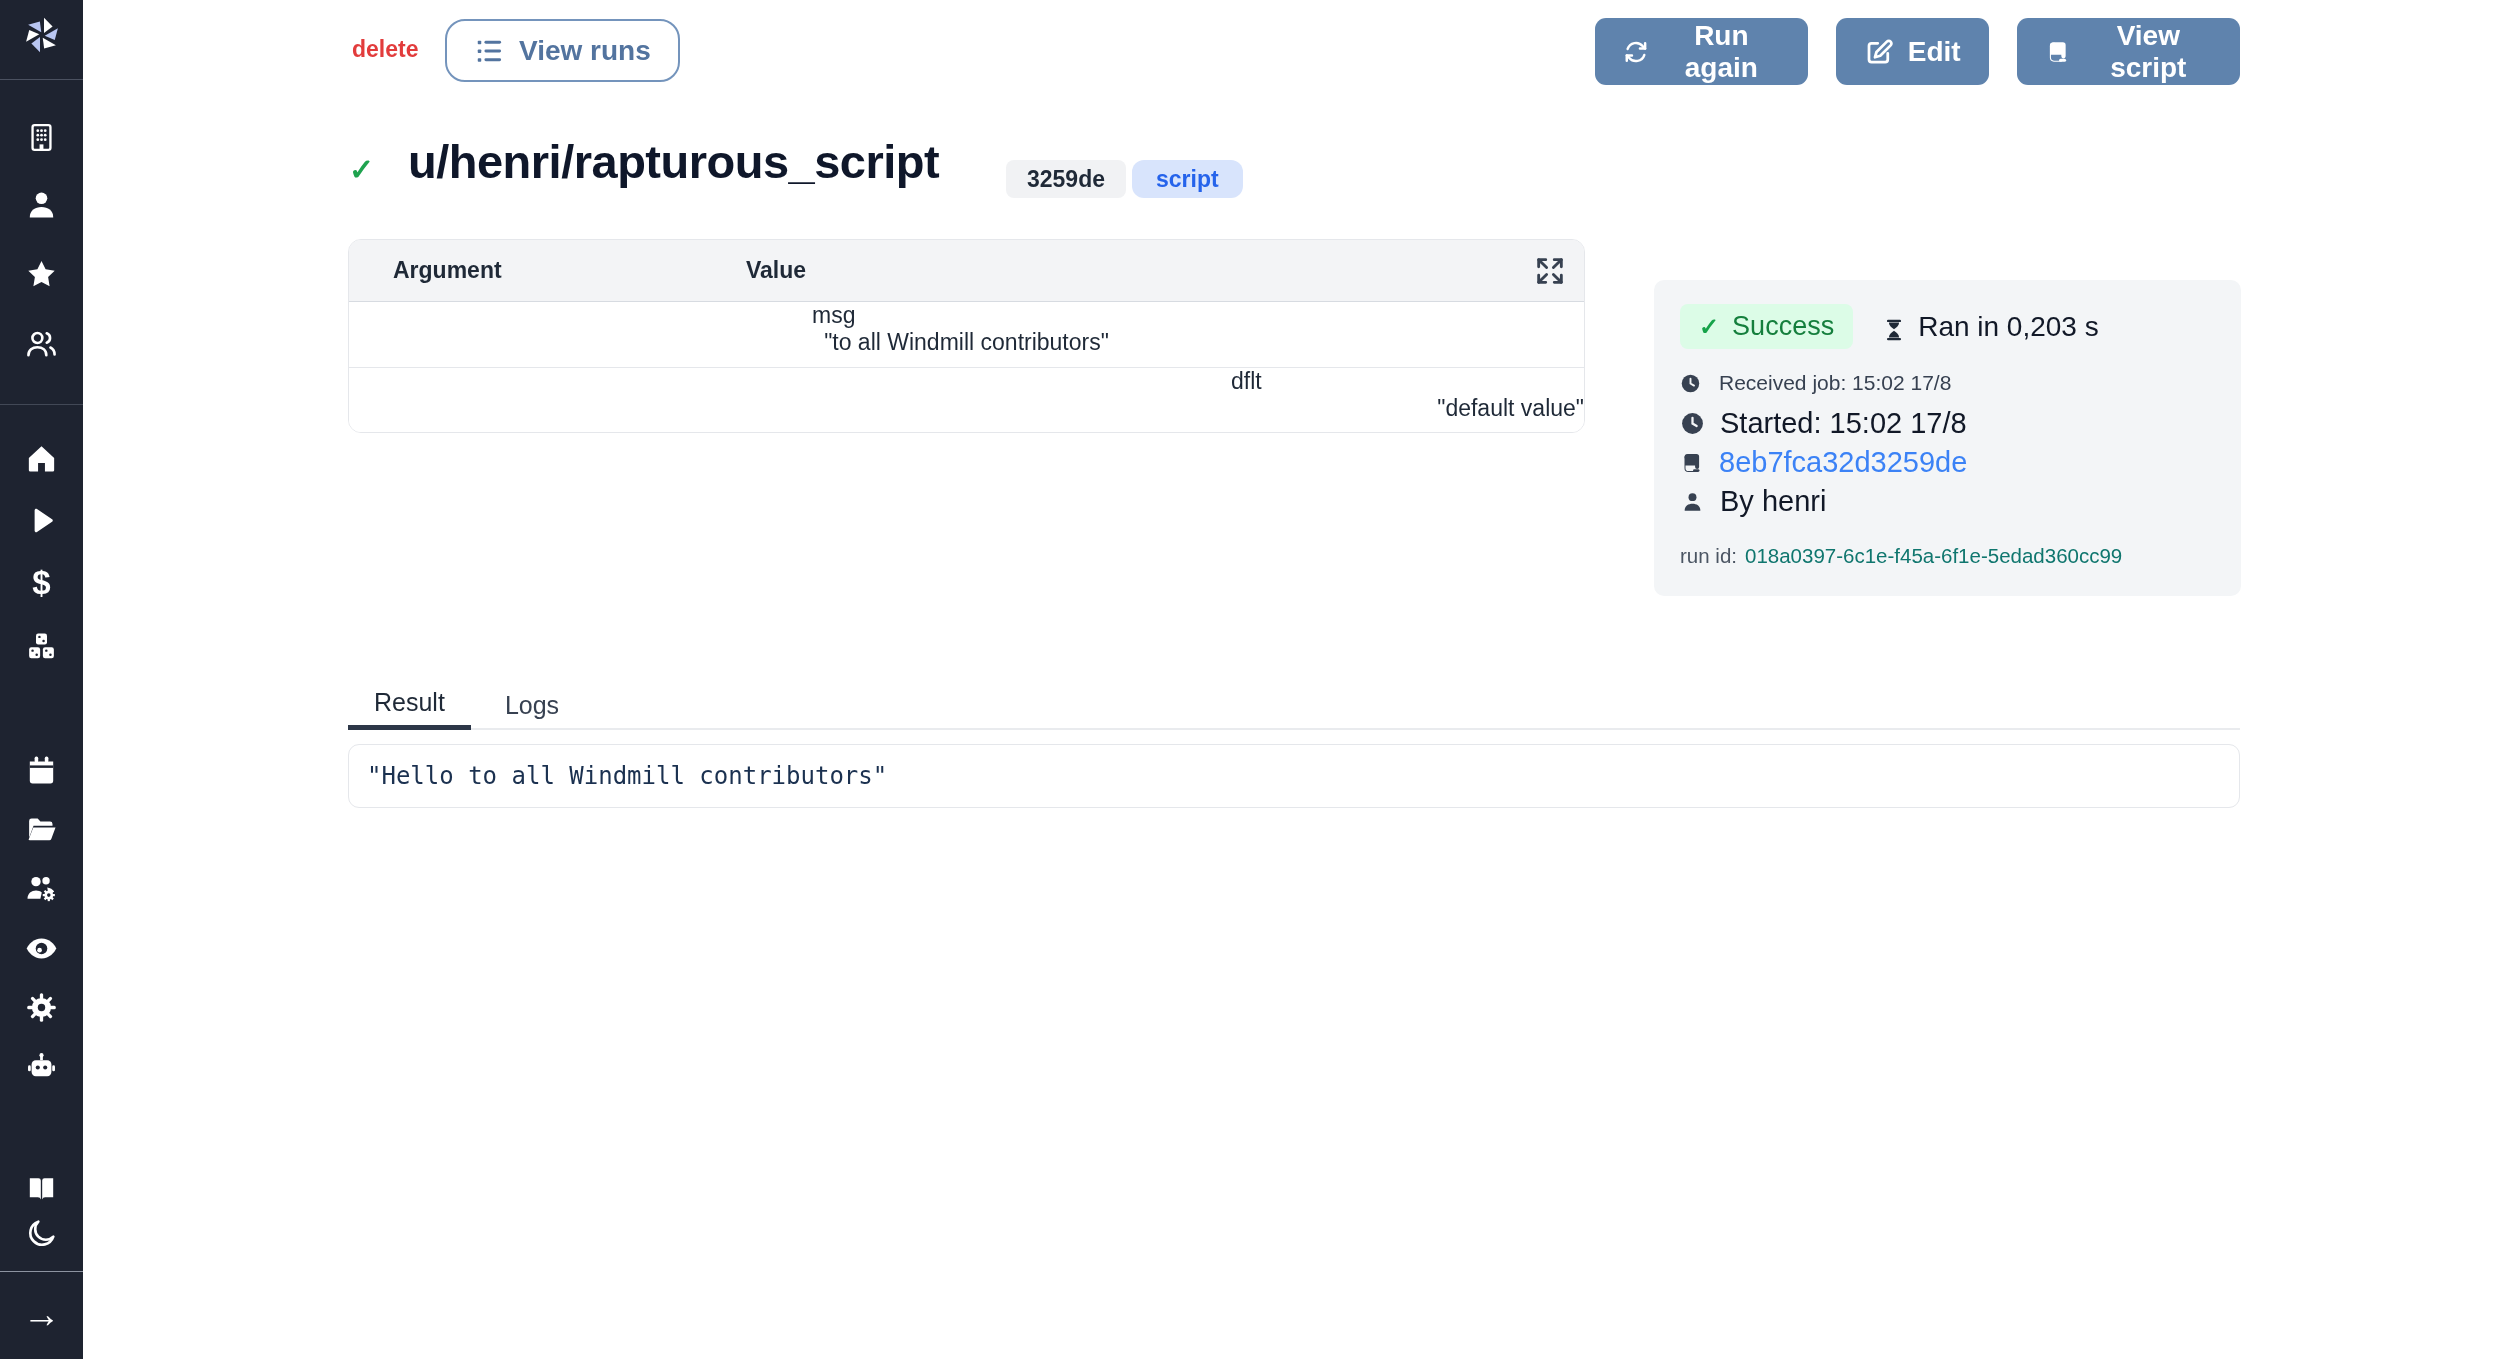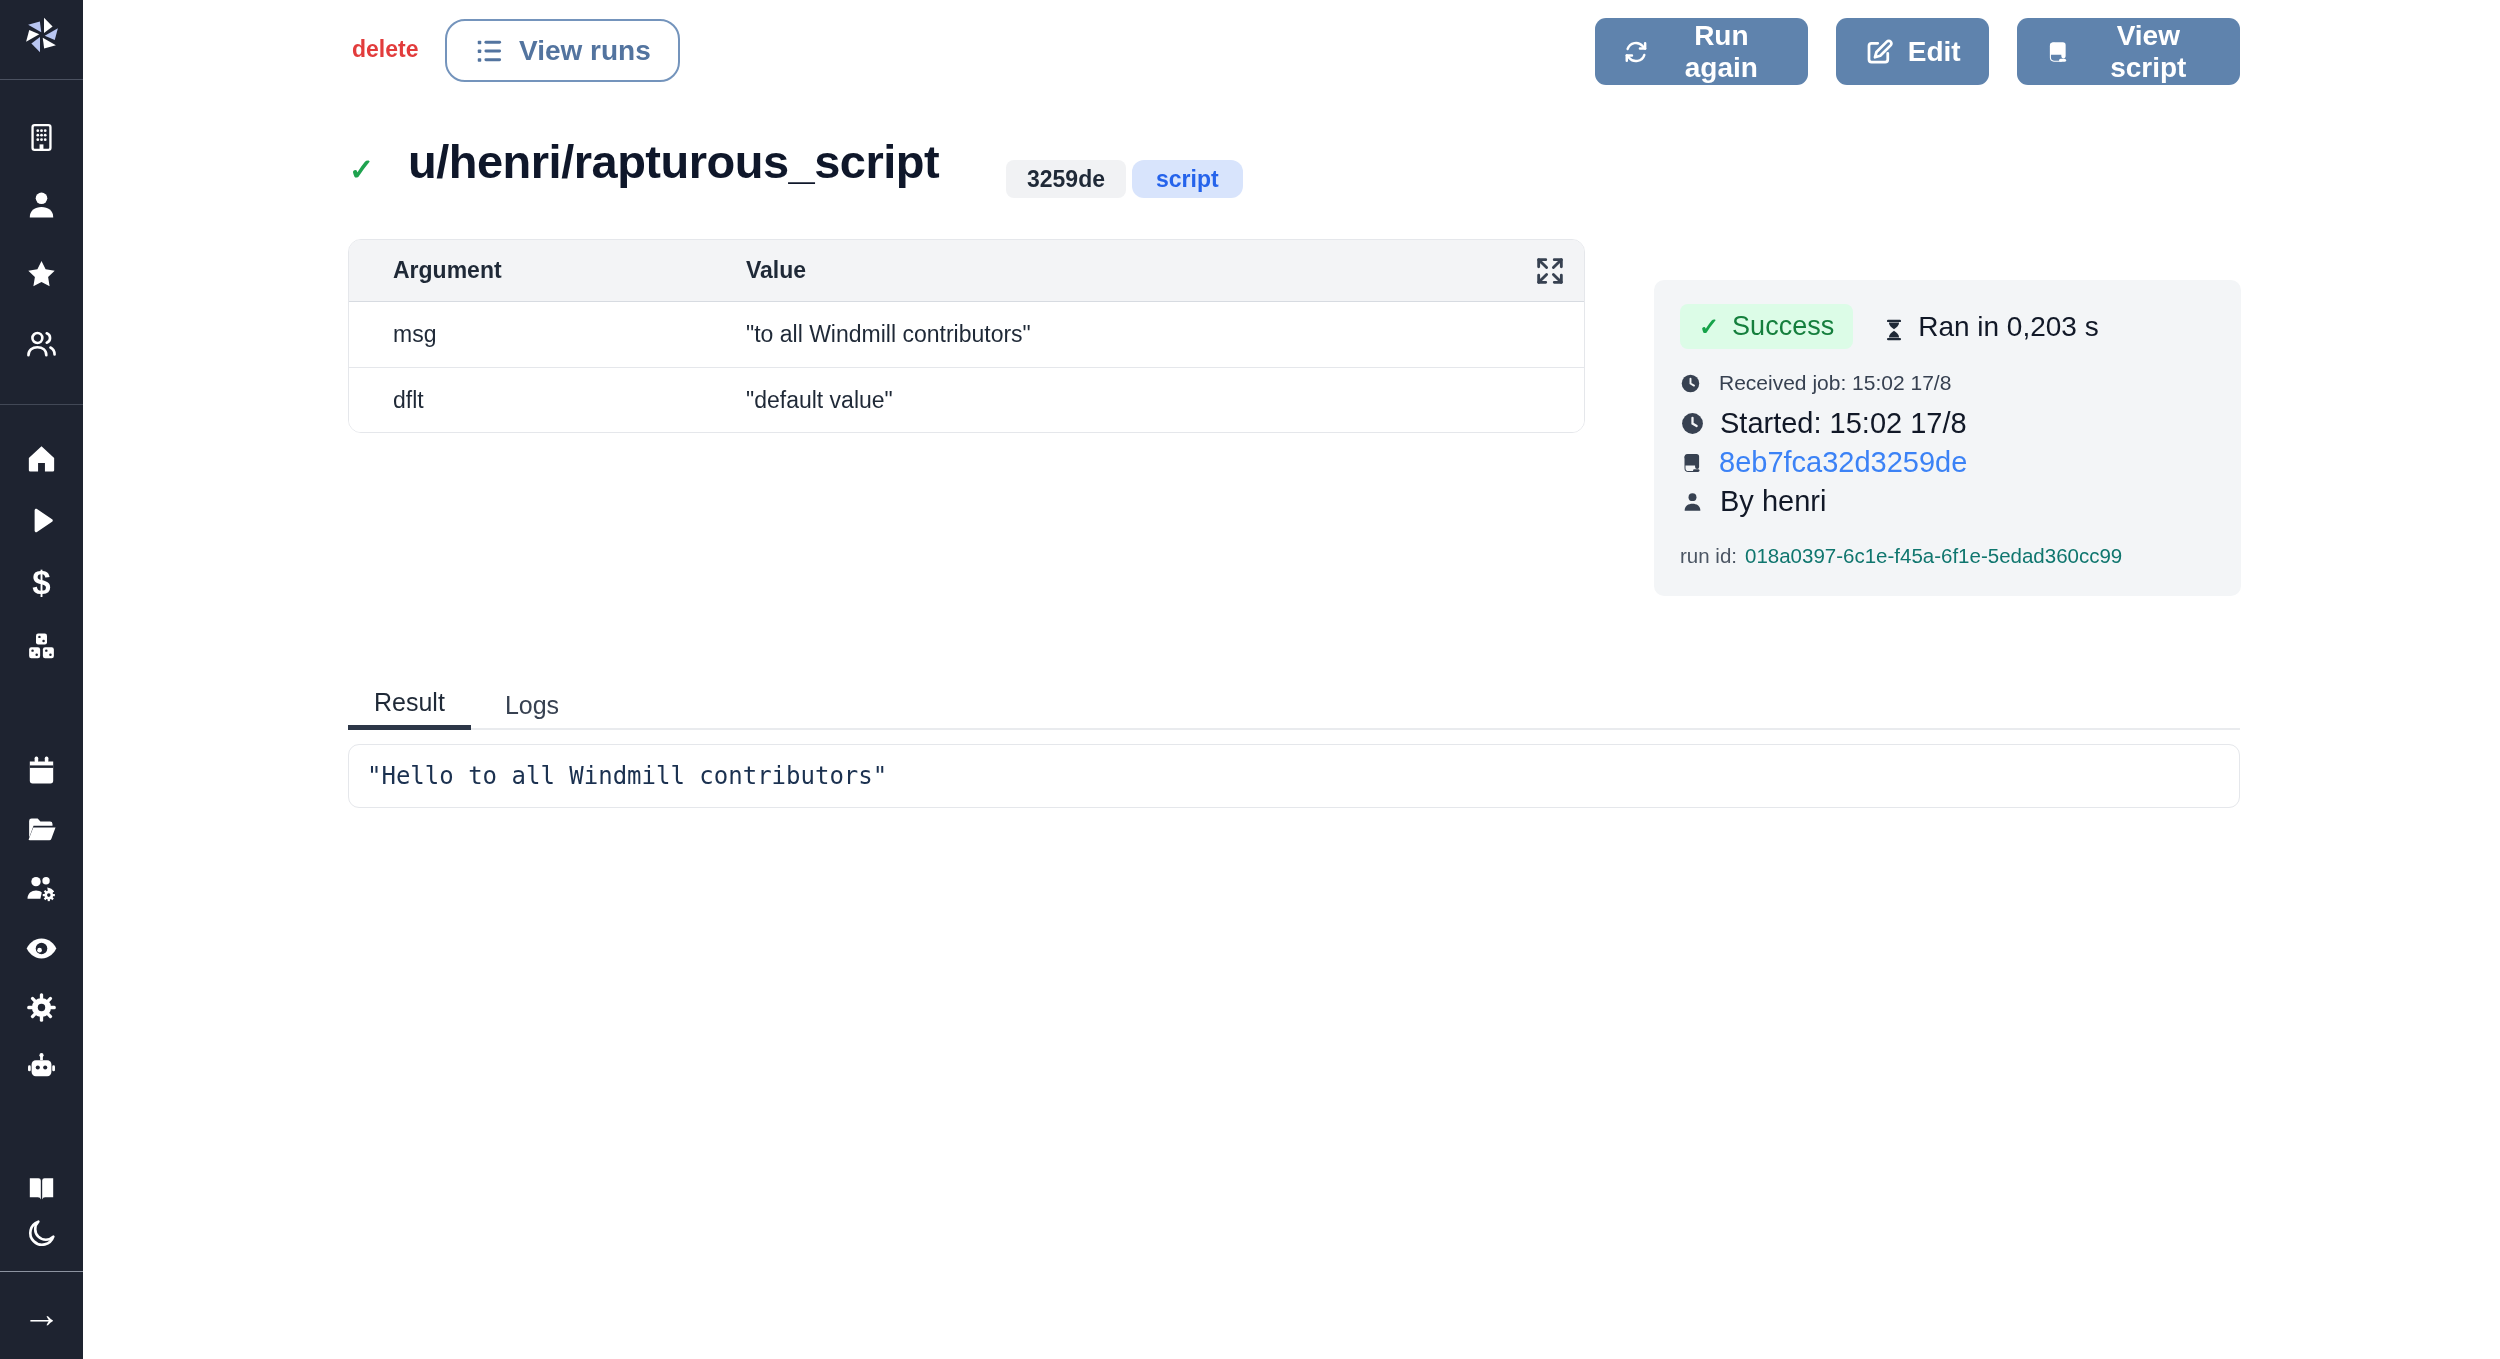--- a/index.html
+++ b/index.html
@@ -35,22 +35,22 @@
       background:#f1f2f4; border-radius:8px; font-size:23px; font-weight:700; color:#1f2937; }
   .badge-type { position:absolute; left:1132px; top:160px; height:38px; display:flex; align-items:center; padding:0 24px;
       background:#d8e4fc; border-radius:12px; font-size:23px; font-weight:700; color:#2563eb; }
 
   
   .args-table { position:absolute; left:348px; top:239px; width:1237px; border:1.6px solid #e5e7eb; border-radius:13px; overflow:hidden; background:#fff; }
   .args-head { position:relative; height:62px; background:#f3f4f6; border-bottom:1.6px solid #d7dbe1; display:flex; align-items:center; }
   .th1 { padding-left:44px; width:397px; font-size:23px; font-weight:700; color:#1f2937; }
   .th2 { font-size:23px; font-weight:700; color:#1f2937; }
   .expand-btn { position:absolute; right:17px; top:14px; width:34px; height:34px; cursor:pointer; }
-  .args-row { display:flex; align-items:center; height:65px; background:#fff; }
-  .args-row + .args-row { border-top:1.6px solid #e5e7eb; }
+  .args-row { display:flex; align-items:center; height:65px; background:#fff;flex-direction:column; }
+  .args-row + .args-row { border-top:1.6px solid #e5e7eb;align-items:flex-end; }
   .td1 { padding-left:44px; width:397px; font-size:23px; color:#1f2937; }
   .td2 { font-size:23px; color:#1f2937; }
 
   
   .run-card { position:absolute; left:1654px; top:280px; width:587px; height:316px; background:#f3f5f7; border-radius:10px; padding:24px 26px; }
   .card-row1 { display:flex; align-items:center; gap:28px; }
   .badge-success { display:inline-flex; align-items:center; gap:13px; height:45px; padding:0 19px; background:#dcfce7; border-radius:8px;
       font-size:27px; font-weight:500; color:#157f3d; }
   .badge-success .chk { font-size:24px; font-weight:700; color:#16a34a; }
   .duration { display:flex; align-items:flex-end; gap:11px; font-size:28px; color:#111827; }

